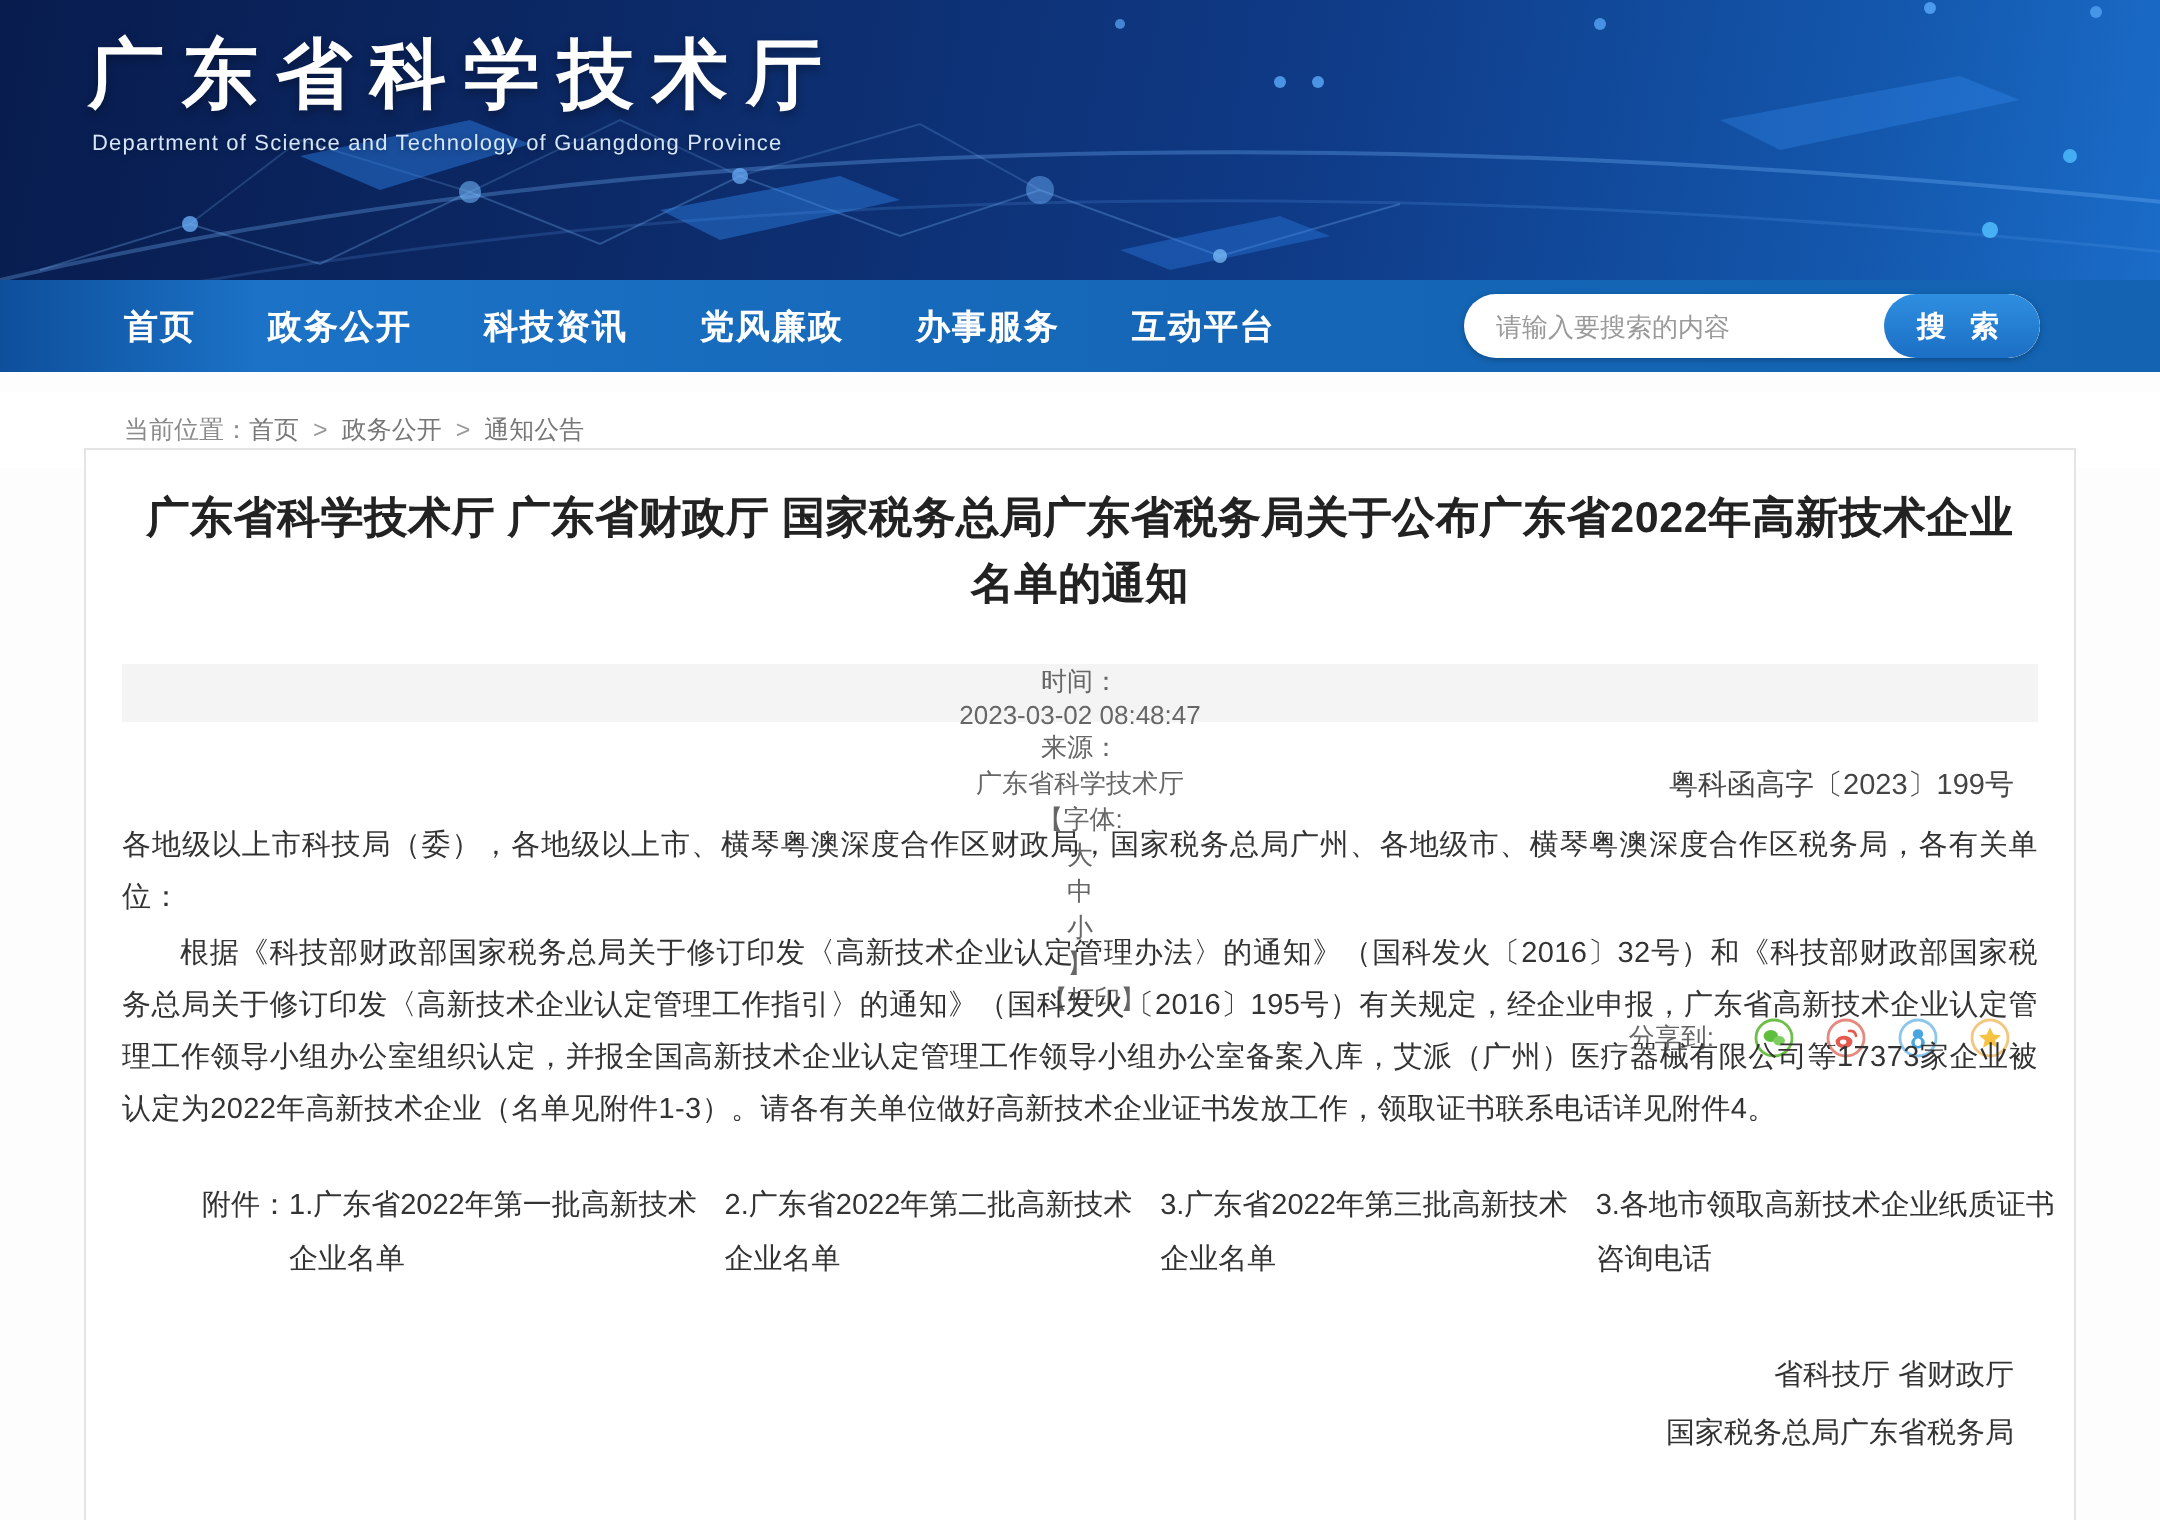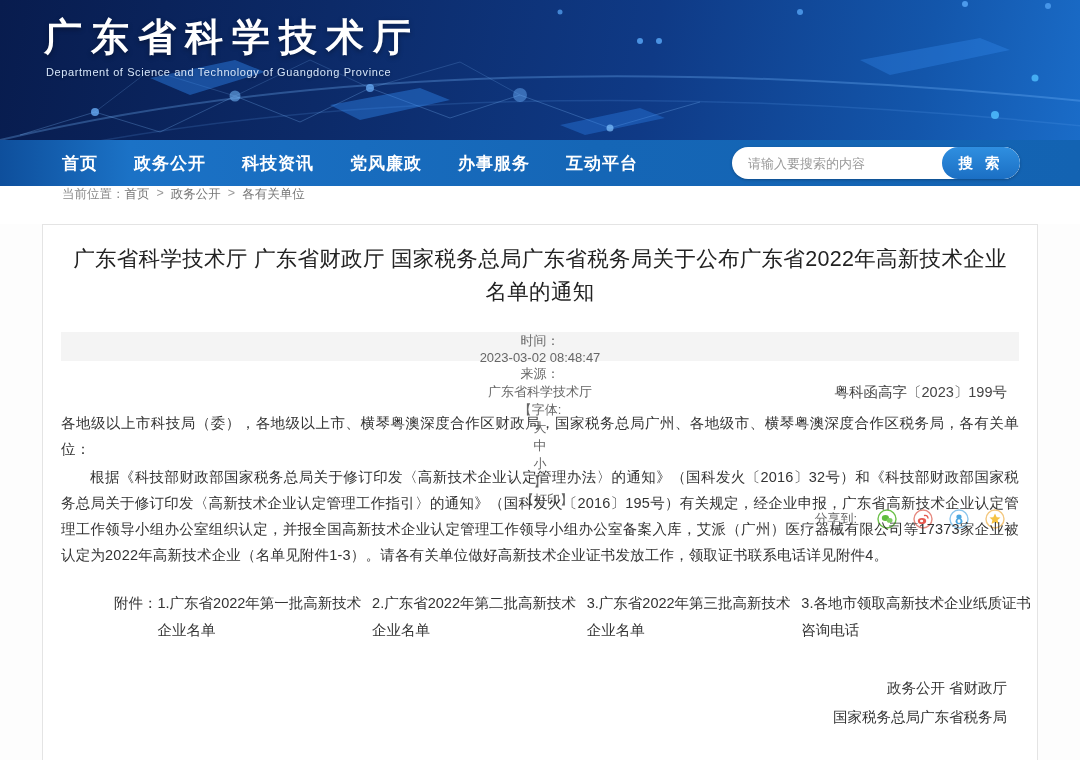--- a/index.html
+++ b/index.html
@@ -56,37 +56,37 @@
   .search-button {
     width: 78px; height: 32px; border: none; cursor: pointer;
     border-radius: 16px;
     background: linear-gradient(180deg, #2f8fe0, #1b6fc4);
     color: #fff; font-size: 14.5px; font-weight: bold; letter-spacing: 4px;
     font-family: "Liberation Sans", sans-serif;
   }
 
   
   .breadcrumb {
-    position: absolute; top: 186px; left: 0; width: 1080px; height: 38px;
+    position: absolute; top: 196px; left: 0; width: 1080px; height: 38px;
     background: #ffffff;
-    display: flex; padding-left: 62px;
+    display: flex; align-items: center; padding-left: 62px;
     font-size: 12.5px; color: #8a8a8a;
   }
   .breadcrumb .crumb { color: #777; cursor: pointer; }
   .breadcrumb .sep { margin: 0 7px; color: #999; }
 
   
   .content-card {
     position: absolute; left: 42px; top: 224px; width: 996px; height: 546px;
     background: #ffffff;
     border-top: 1px solid #e4e4e4; border-left: 1px solid #e4e4e4; border-right: 1px solid #e4e4e4;
   }
   .article-title {
     margin: 18px auto 0; max-width: 946px;
-    text-align: center; font-size: 21.5px; font-weight: normal; color: #222;
+    text-align: center; font-size: 21.5px; font-weight: bold; color: #222;
     line-height: 33px; letter-spacing: 0.3px;
   }
 
   
   .meta-bar {
     margin: 23px 18px 0; height: 29px; background: #f4f4f4;
     display: flex; align-items: center; padding: 0 14px;
     font-size: 13px; color: #666; white-space: nowrap; flex-direction: column;
   }
   .meta-bar .m-gap { width: 28px; }
@@ -102,21 +102,21 @@
     margin: 22px 30px 0 0; text-align: right;
     font-size: 14.5px; color: #444;
   }
   .doc-para {
     margin: 8px 18px 0; font-size: 14.5px; color: #333; line-height: 26px;
     text-align: justify; letter-spacing: 0.2px;
   }
   .doc-para.indent { text-indent: 2em; margin-top: 2px; }
 
   .attachments { display: flex; margin: 22px 0 0 58px; font-size: 14.5px; color: #333; }
-  .attachments .att-label { line-height: 27px; white-space: nowrap; margin-left: 13px; }
+  .attachments .att-label { line-height: 27px; white-space: nowrap; }
   .attachments .att-items { display: flex; }
   .attachments .att-item { line-height: 27px; cursor: pointer; }
 
   .signature { margin: 30px 30px 0 0; text-align: right; font-size: 14.5px; color: #333; }
   .signature .sig-line { line-height: 29px; }
 </style>
 </head>
 <body>
 
 <div class="page">
@@ -163,21 +163,21 @@
       <button class="search-button">搜 索</button>
     </div>
   </div>
 
   <div class="breadcrumb">
     <span>当前位置：</span>
     <span class="crumb">首页</span>
     <span class="sep">&gt;</span>
     <span class="crumb">政务公开</span>
     <span class="sep">&gt;</span>
-    <span class="crumb">各有关单位</span>
+    <span class="crumb">通知公告</span>
   </div>
 
   <div class="content-card">
 
     <div class="article-title">广东省科学技术厅 广东省财政厅 国家税务总局广东省税务局关于公布广东省2022年高新技术企业名单的通知</div>
 
     <div class="meta-bar">
       <span>时间：</span>
       <span>2023-03-02 08:48:47</span>
       <span class="m-gap"></span>
@@ -234,19 +234,19 @@
       <div class="att-label">附件：</div>
       <div class="att-items">
         <div class="att-item">1.广东省2022年第一批高新技术企业名单</div>
         <div class="att-item">2.广东省2022年第二批高新技术企业名单</div>
         <div class="att-item">3.广东省2022年第三批高新技术企业名单</div>
         <div class="att-item">3.各地市领取高新技术企业纸质证书咨询电话</div>
       </div>
     </div>
 
     <div class="signature">
-      <div class="sig-line">政务公开 省财政厅</div>
+      <div class="sig-line">省科技厅 省财政厅</div>
       <div class="sig-line">国家税务总局广东省税务局</div>
 
     </div>
 
   </div>
 </div>
 
 </body></html>

